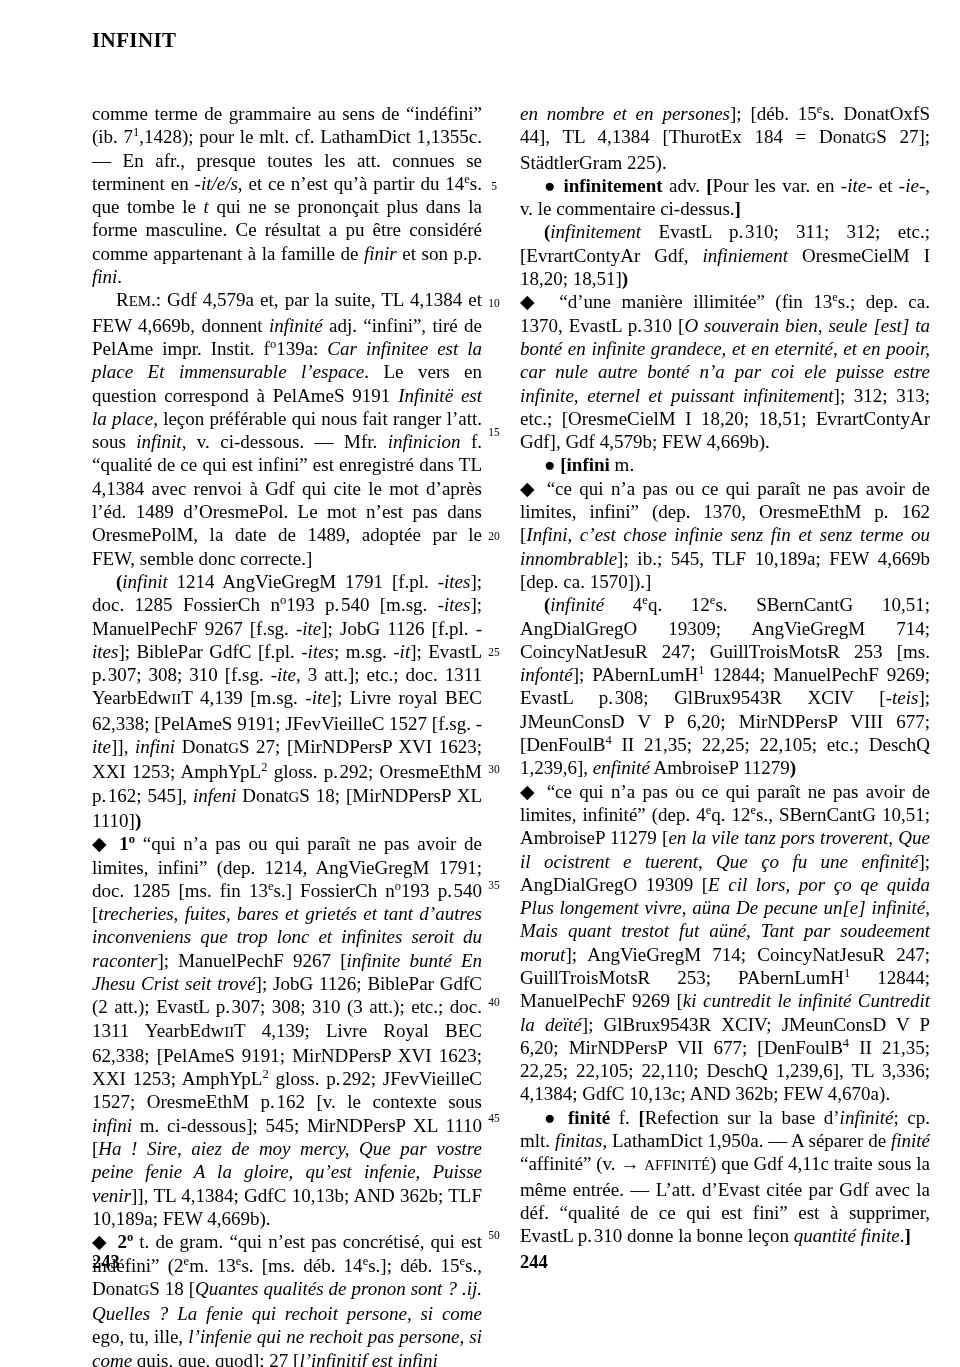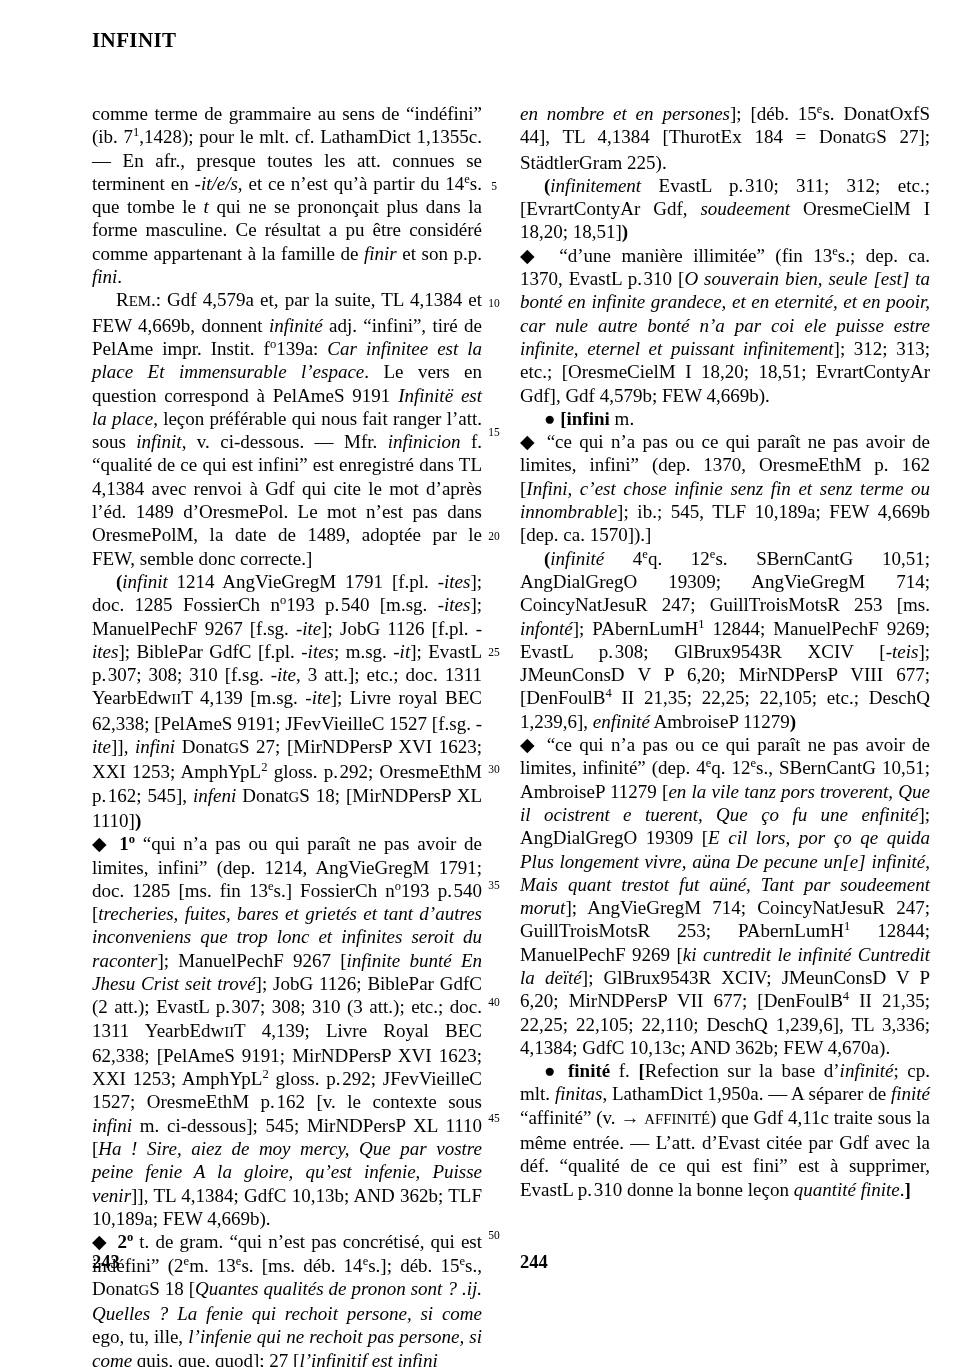--- a/index.html
+++ b/index.html
@@ -63,21 +63,22 @@
       <div class="gutter-num" style="top: 646px;">25</div>
       <div class="gutter-num" style="top: 762.5px;">30</div>
       <div class="gutter-num" style="top: 879px;">35</div>
       <div class="gutter-num" style="top: 995.5px;">40</div>
       <div class="gutter-num" style="top: 1112px;">45</div>
       <div class="gutter-num" style="top: 1228.5px;">50</div>
     </div>
 
   <div class="col col-right">
       <p class="cont"><i>en nombre et en persones</i>]; [déb. 15<sup>e</sup>s. DonatOxfS 44], TL 4,1384 [ThurotEx 184 = Donat<small>G</small>S 27]; StädtlerGram 225).</p>
-      <p class="indent"><b>(</b><i>infinitement</i> EvastL p. 310; 311; 312; etc.; [EvrartContyAr Gdf, <i>soudeement</i> OresmeCielM I 18,20; 18,51]<b>)</b></p>
+      <p class="indent">● <b>infinitement</b> adv. <b>[</b>Pour les var. en -<i>ite</i>- et -<i>ie</i>-, v. le commentaire ci-dessus.<b>]</b></p>
+      <p class="indent"><b>(</b><i>infinitement</i> EvastL p. 310; 311; 312; etc.; [EvrartContyAr Gdf, <i>infiniement</i> OresmeCielM I 18,20; 18,51]<b>)</b></p>
       <p class="def">◆ “d’une manière illimitée” (fin 13<sup>e</sup>s.; dep. ca. 1370, EvastL p. 310 [<i>O souverain bien, seule [est] ta bonté en infinite grandece, et en eternité, et en pooir, car nule autre bonté n’a par coi ele puisse estre infinite, eternel et puissant infinitement</i>]; 312; 313; etc.; [OresmeCielM I 18,20; 18,51; EvrartContyAr Gdf], Gdf 4,579b; FEW 4,669b).</p>
       <p class="indent">● <b>[infini</b> m.</p>
       <p class="def">◆ “ce qui n’a pas ou ce qui paraît ne pas avoir de limites, infini” (dep. 1370, OresmeEthM p. 162 [<i>Infini, c’est chose infinie senz fin et senz terme ou innombrable</i>]; ib.; 545, TLF 10,189a; FEW 4,669b [dep. ca. 1570]).]</p>
       <p class="indent"><b>(</b><i>infinité</i> 4<sup>e</sup>q. 12<sup>e</sup>s. SBernCantG 10,51; AngDialGregO 19309; AngVieGregM 714; CoincyNatJesuR 247; GuillTroisMotsR 253 [ms. <i>infonté</i>]; PAbernLumH<sup>1</sup> 12844; ManuelPechF 9269; EvastL p. 308; GlBrux9543R XCIV [-<i>teis</i>]; JMeunConsD V P 6,20; MirNDPersP VIII 677; [DenFoulB<sup>4</sup> II 21,35; 22,25; 22,105; etc.; DeschQ 1,239,6], <i>enfinité</i> AmbroiseP 11279<b>)</b></p>
       <p class="def">◆ “ce qui n’a pas ou ce qui paraît ne pas avoir de limites, infinité” (dep. 4<sup>e</sup>q. 12<sup>e</sup>s., SBernCantG 10,51; AmbroiseP 11279 [<i>en la vile tanz pors troverent, Que il ocistrent e tuerent, Que ço fu une enfinité</i>]; AngDialGregO 19309 [<i>E cil lors, por ço qe quida Plus longement vivre, aüna De pecune un[e] infinité, Mais quant trestot fut aüné, Tant par soudeement morut</i>]; AngVieGregM 714; CoincyNatJesuR 247; GuillTroisMotsR 253; PAbernLumH<sup>1</sup> 12844; ManuelPechF 9269 [<i>ki cuntredit le infinité Cuntredit la deïté</i>]; GlBrux9543R XCIV; JMeunConsD V P 6,20; MirNDPersP VII 677; [DenFoulB<sup>4</sup> II 21,35; 22,25; 22,105; 22,110; DeschQ 1,239,6], TL 3,336; 4,1384; GdfC 10,13c; AND 362b; FEW 4,670a).</p>
       <p class="indent">● <b>finité</b> f. <b>[</b>Refection sur la base d’<i>infinité</i>; cp. mlt. <i>finitas</i>, LathamDict 1,950a. — A séparer de <i>finité</i> “affinité” (v. → <small>AFFINITÉ</small>) que Gdf 4,11c traite sous la même entrée. — L’att. d’Evast citée par Gdf avec la déf. “qualité de ce qui est fini” est à supprimer, EvastL p. 310 donne la bonne leçon <i>quantité finite</i>.<b>]</b></p>
     </div>
 
   <div class="pagenum pagenum-left">243</div>
 

